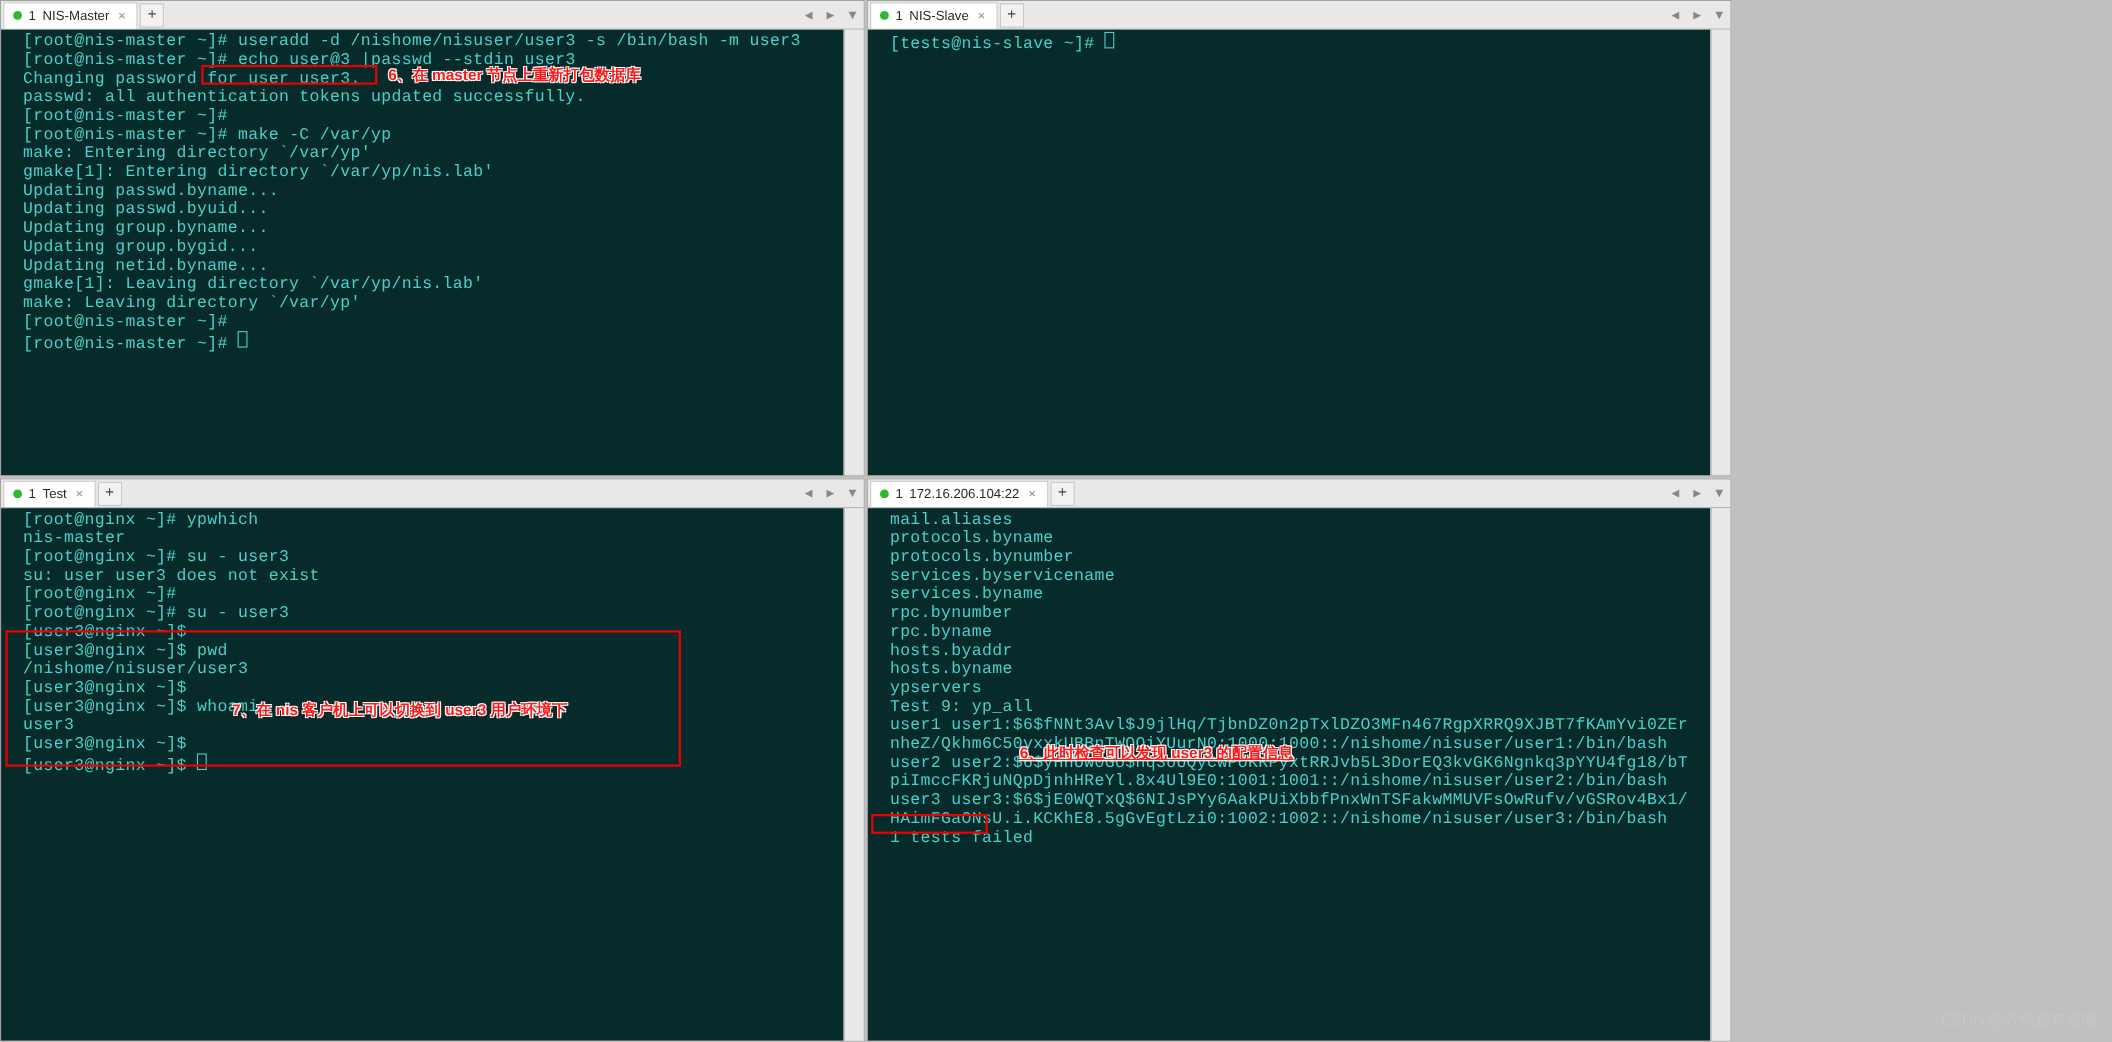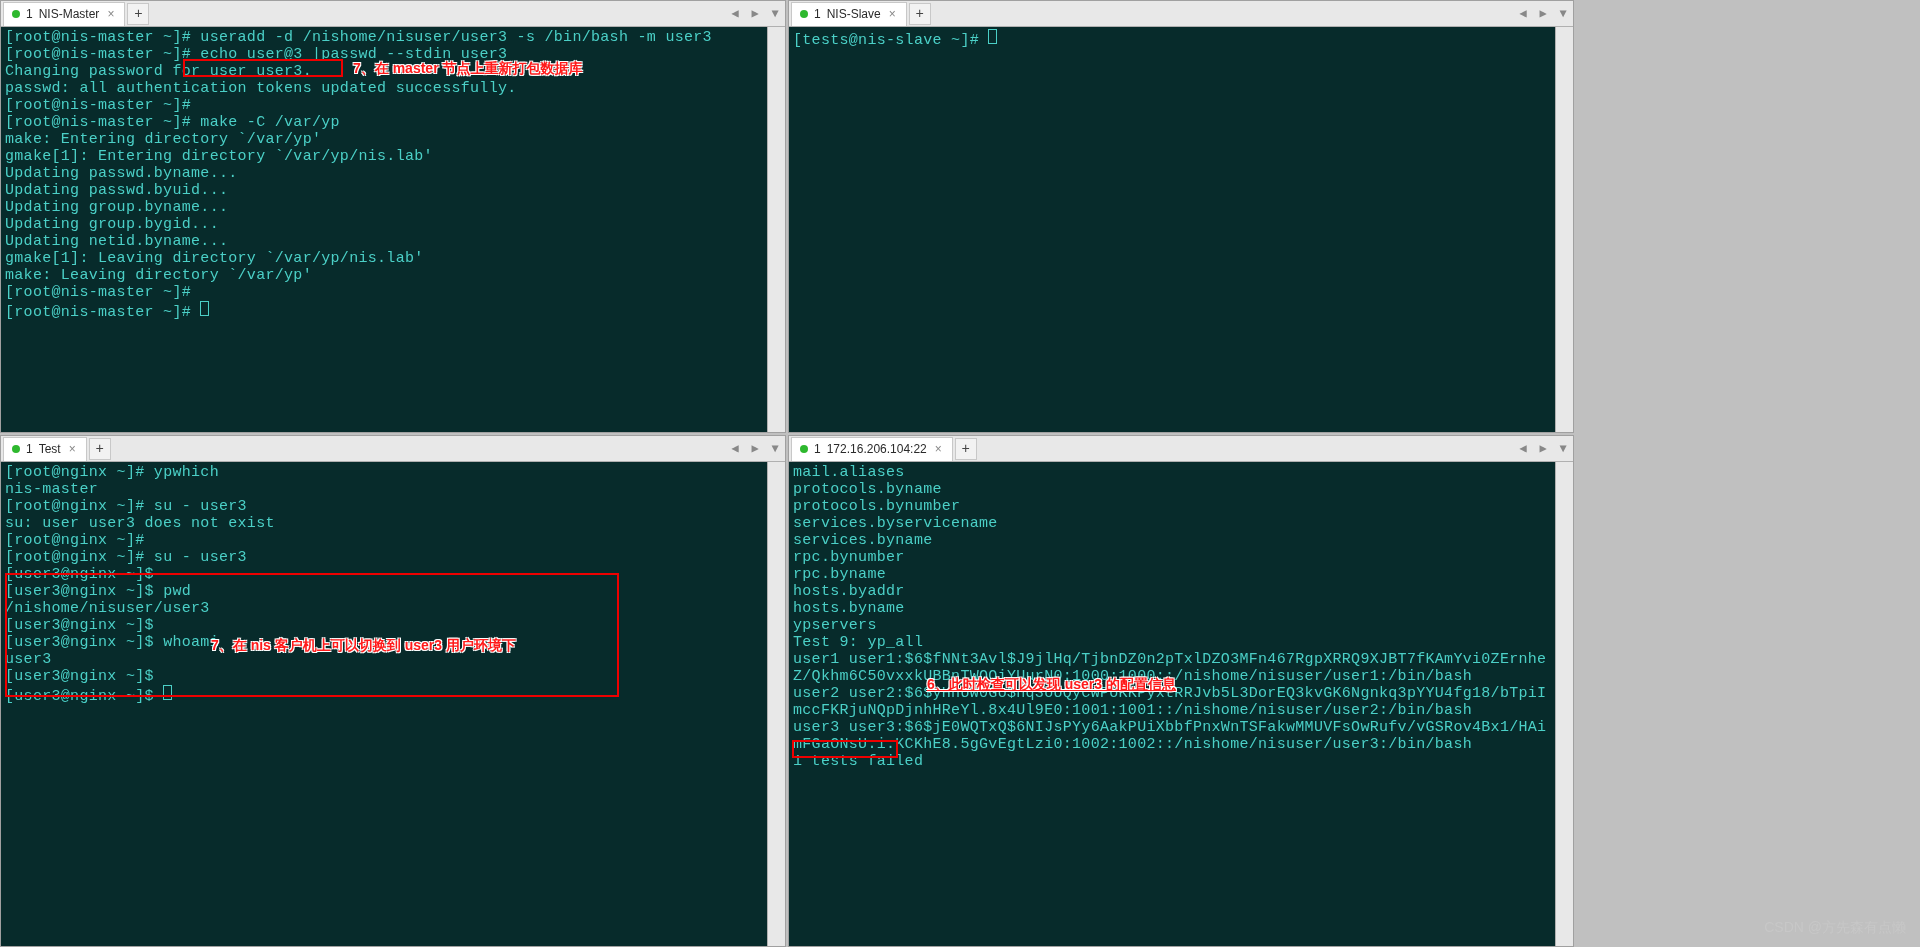--- a/index.html
+++ b/index.html
@@ -61,21 +61,21 @@
 }
 .tabbar .spacer { flex: 1; }
 .nav-arrow {
   width: 20px; text-align: center; color: #888; font-size: 12px;
 }
 .term-wrap { display:flex; flex:1; position:relative; }
 .terminal {
   background: #072b2b; 
   flex: 1;
   color: #4bd0c7;
-  padding: 2px 4px;
+  padding: 2px 20px;
   line-height: 17px;
   white-space: pre;
   overflow: hidden;
   font-family: Consolas, "Courier New", monospace;
   font-size: 15px;
   letter-spacing: 0.3px;
 }
 .terminal .line { display: block; }
 .prompt-user { color: #4bd0c7; }
 .out { color: #4bd0c7; }
@@ -126,21 +126,21 @@
       <div class="tab-add">+</div>
       <div class="spacer"></div>
       <span class="nav-arrow">◀</span>
       <span class="nav-arrow">▶</span>
       <span class="nav-arrow">▼</span>
     </div>
     <div class="term-wrap">
       <div class="terminal" id="term-tl"><div class="line"><span class="prompt-user">[root@nis-master ~]# </span><span class="out">useradd -d /nishome/nisuser/user3 -s /bin/bash -m user3</span></div><div class="line"><span class="prompt-user">[root@nis-master ~]# </span><span class="out">echo user@3 |passwd --stdin user3</span></div><div class="line"><span class="out">Changing password for user user3.</span></div><div class="line"><span class="out">passwd: all authentication tokens updated successfully.</span></div><div class="line"><span class="prompt-user">[root@nis-master ~]# </span><span class="out"></span></div><div class="line"><span class="prompt-user">[root@nis-master ~]# </span><span class="out">make -C /var/yp</span></div><div class="line"><span class="out">make: Entering directory `/var/yp'</span></div><div class="line"><span class="out">gmake[1]: Entering directory `/var/yp/nis.lab'</span></div><div class="line"><span class="out">Updating passwd.byname...</span></div><div class="line"><span class="out">Updating passwd.byuid...</span></div><div class="line"><span class="out">Updating group.byname...</span></div><div class="line"><span class="out">Updating group.bygid...</span></div><div class="line"><span class="out">Updating netid.byname...</span></div><div class="line"><span class="out">gmake[1]: Leaving directory `/var/yp/nis.lab'</span></div><div class="line"><span class="out">make: Leaving directory `/var/yp'</span></div><div class="line"><span class="prompt-user">[root@nis-master ~]# </span><span class="out"></span></div><div class="line"><span class="prompt-user">[root@nis-master ~]# </span><span class="out"></span><span class="cursor"></span></div></div>
       <div class="scroll"></div>
       <div class="redbox" id="box-tl" style="left: 182px; top: 32px; width: 160px; height: 18px;"></div>
-      <div class="annot" id="ann-tl" style="left: 352px; top: 33px;">7、在 master 节点上重新打包数据库</div>
+      <div class="annot" id="ann-tl" style="left: 352px; top: 33px;">6、在 master 节点上重新打包数据库</div>
     </div>
   </div>
 
   <div class="pane">
     <div class="tabbar">
       <div class="tab active">
         <span class="dot"></span>
         <span class="idx">1</span>
         <span>NIS-Slave</span>
         <span class="close">×</span>

